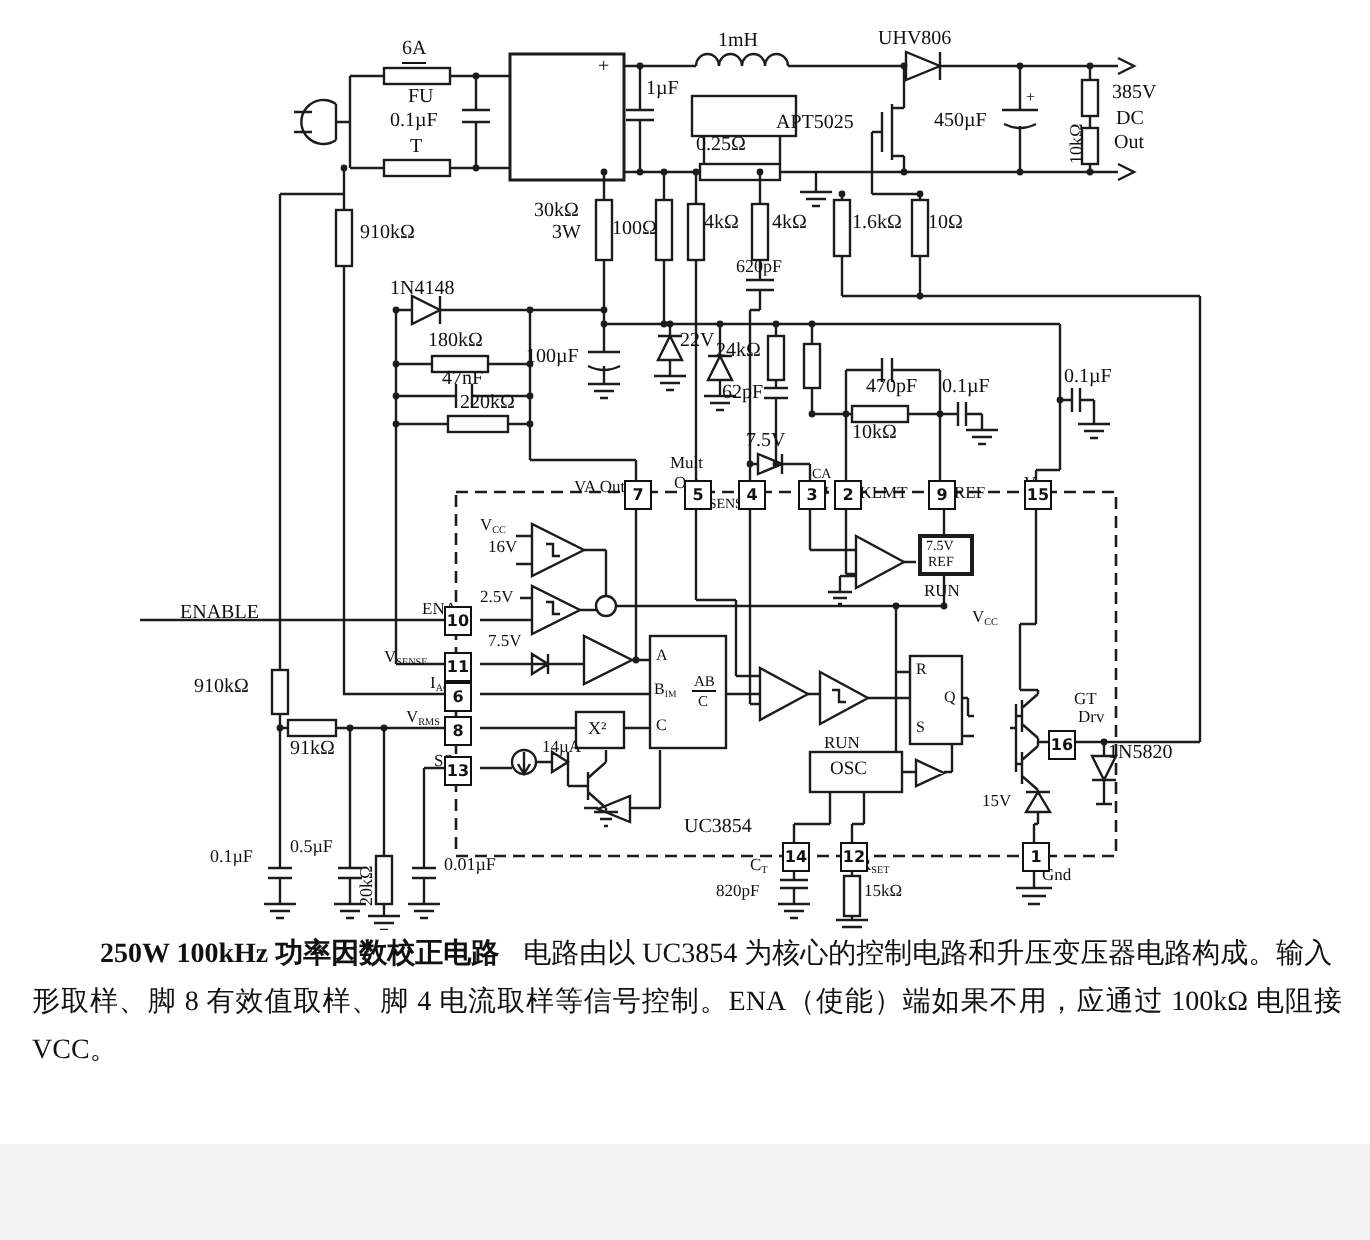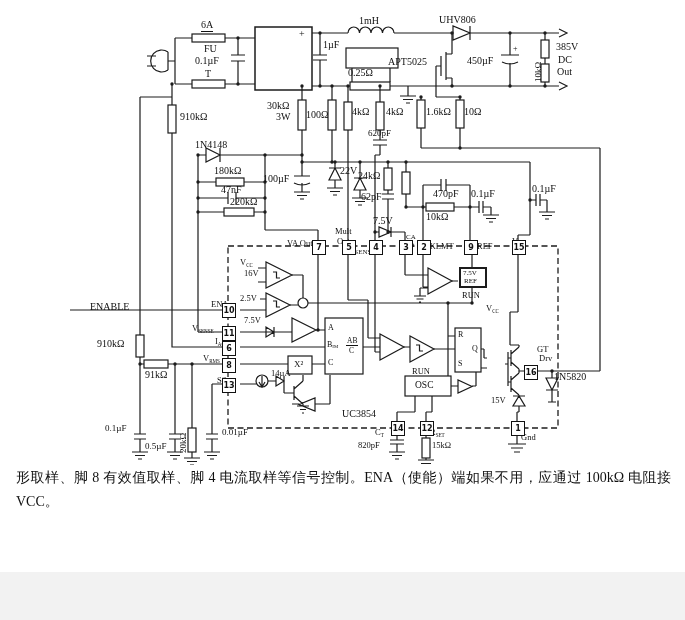--- a/index.html
+++ b/index.html
@@ -261,21 +261,21 @@
 <span class="lb s85" style="left:203px;top:354px"><span>V</span><sub>RMS</sub></span>
 <span class="lb s85" style="left:217px;top:376px">SS</span>
 <span class="lb" style="left:90px;top:302px">ENABLE</span>
 <span class="lb s85" style="left:537px;top:345px">GT</span>
 <span class="lb s85" style="left:539px;top:354px">Drv</span>
 <span class="lb s85" style="left:521px;top:433px">Gnd</span>
 
 <span class="lb" style="left:97px;top:339px">910kΩ</span>
 <span class="lb" style="left:145px;top:370px">91kΩ</span>
 <span class="lb s9" style="left:105px;top:424px">0.1µF</span>
-<span class="lb s9" style="left:145px;top:442px">0.5µF</span>
+<span class="lb s9" style="left:145px;top:419px">0.5µF</span>
 <span class="lb s9 rot" style="left:179px;top:453px">20kΩ</span>
 <span class="lb s9" style="left:222px;top:428px">0.01µF</span>
 <span class="lb s85" style="left:375px;top:428px"><span>C</span><sub>T</sub></span>
 <span class="lb s85" style="left:358px;top:441px">820pF</span>
 <span class="lb s85" style="left:430px;top:428px"><span>R</span><sub>SET</sub></span>
 <span class="lb s85" style="left:432px;top:441px">15kΩ</span>
 
 <span class="lb s85" style="left:240px;top:258px"><span>V</span><sub>CC</sub></span>
 <span class="lb s85" style="left:244px;top:269px">16V</span>
 <span class="lb s85" style="left:240px;top:294px">2.5V</span>
@@ -312,16 +312,19 @@
 <span class="pin" style="left:222px;top:341px">6</span>
 <span class="pin" style="left:222px;top:358px">8</span>
 <span class="pin" style="left:222px;top:378px">13</span>
 <span class="pin" style="left:391px;top:421px">14</span>
 <span class="pin" style="left:420px;top:421px">12</span>
 <span class="pin" style="left:511px;top:421px">1</span>
 <span class="pin" style="left:524px;top:365px">16</span>
 
 
 <div class="caption">
+  <div class="cap-line cap-first">
+    <span class="cap-title">250W 100kHz 功率因数校正电路</span><span>电路由以 UC3854 为核心的控制电路和升压变压器电路构成。输入</span>
+  </div>
   <div class="cap-line">形取样、脚 8 有效值取样、脚 4 电流取样等信号控制。ENA（使能）端如果不用，应通过 100kΩ 电阻接 VCC。</div>
 </div>
 
 </div>
 
 </body></html>

